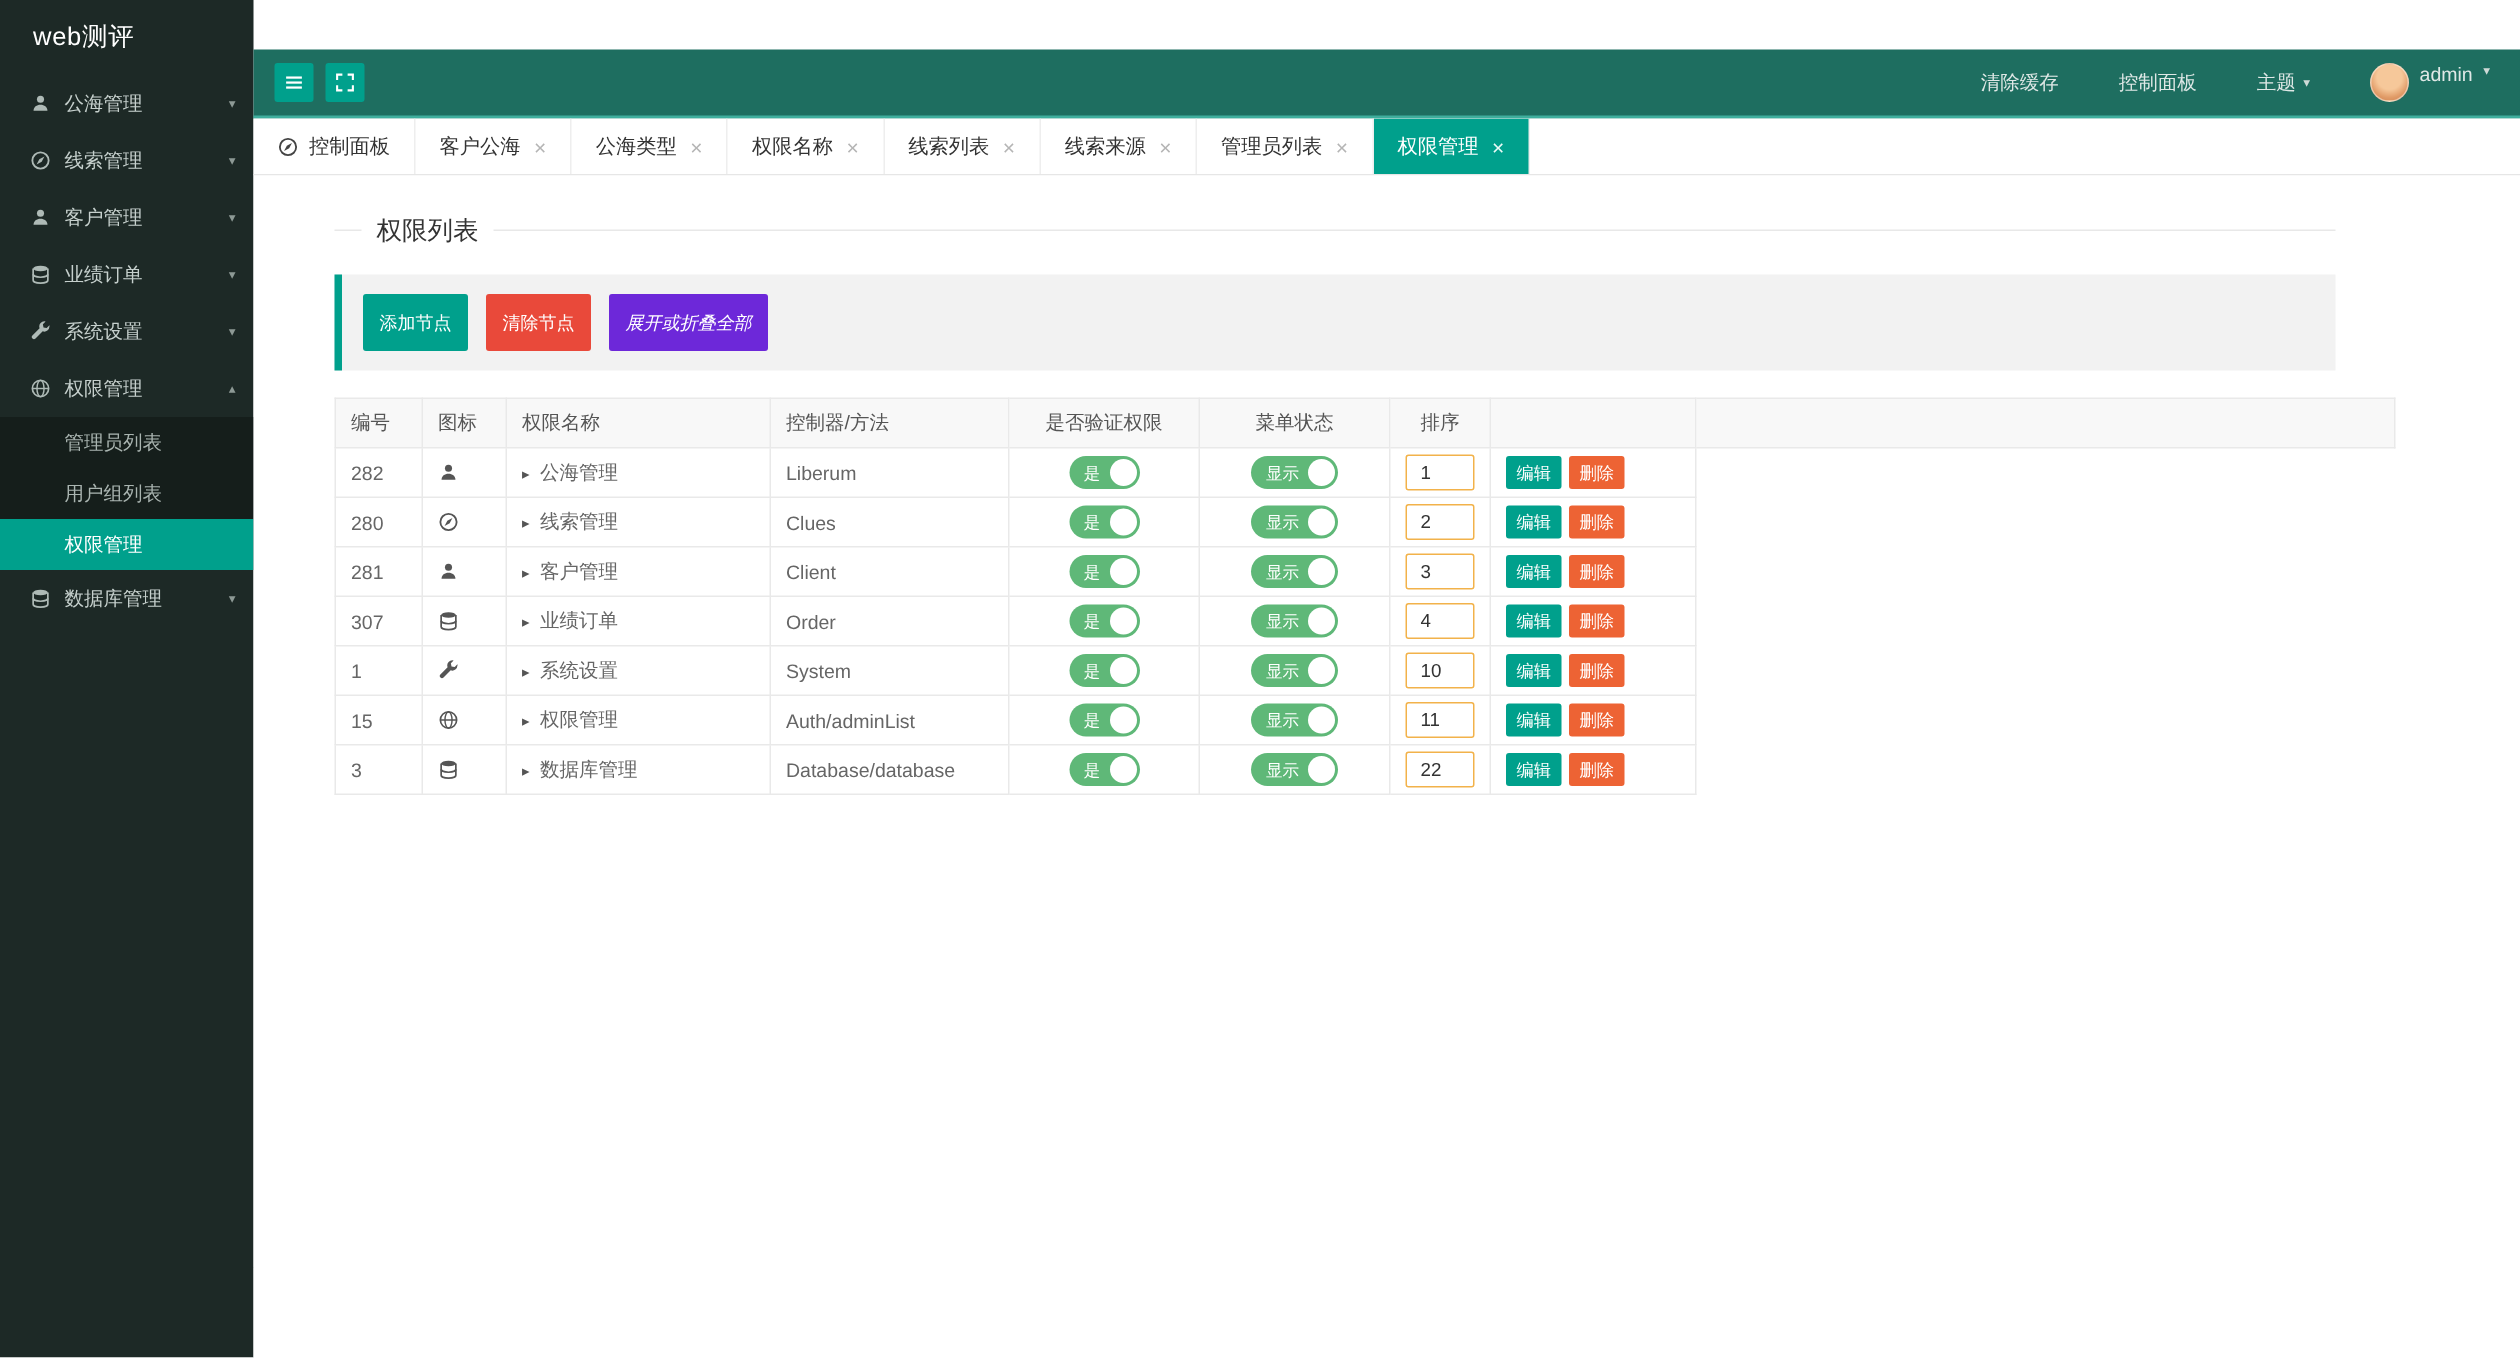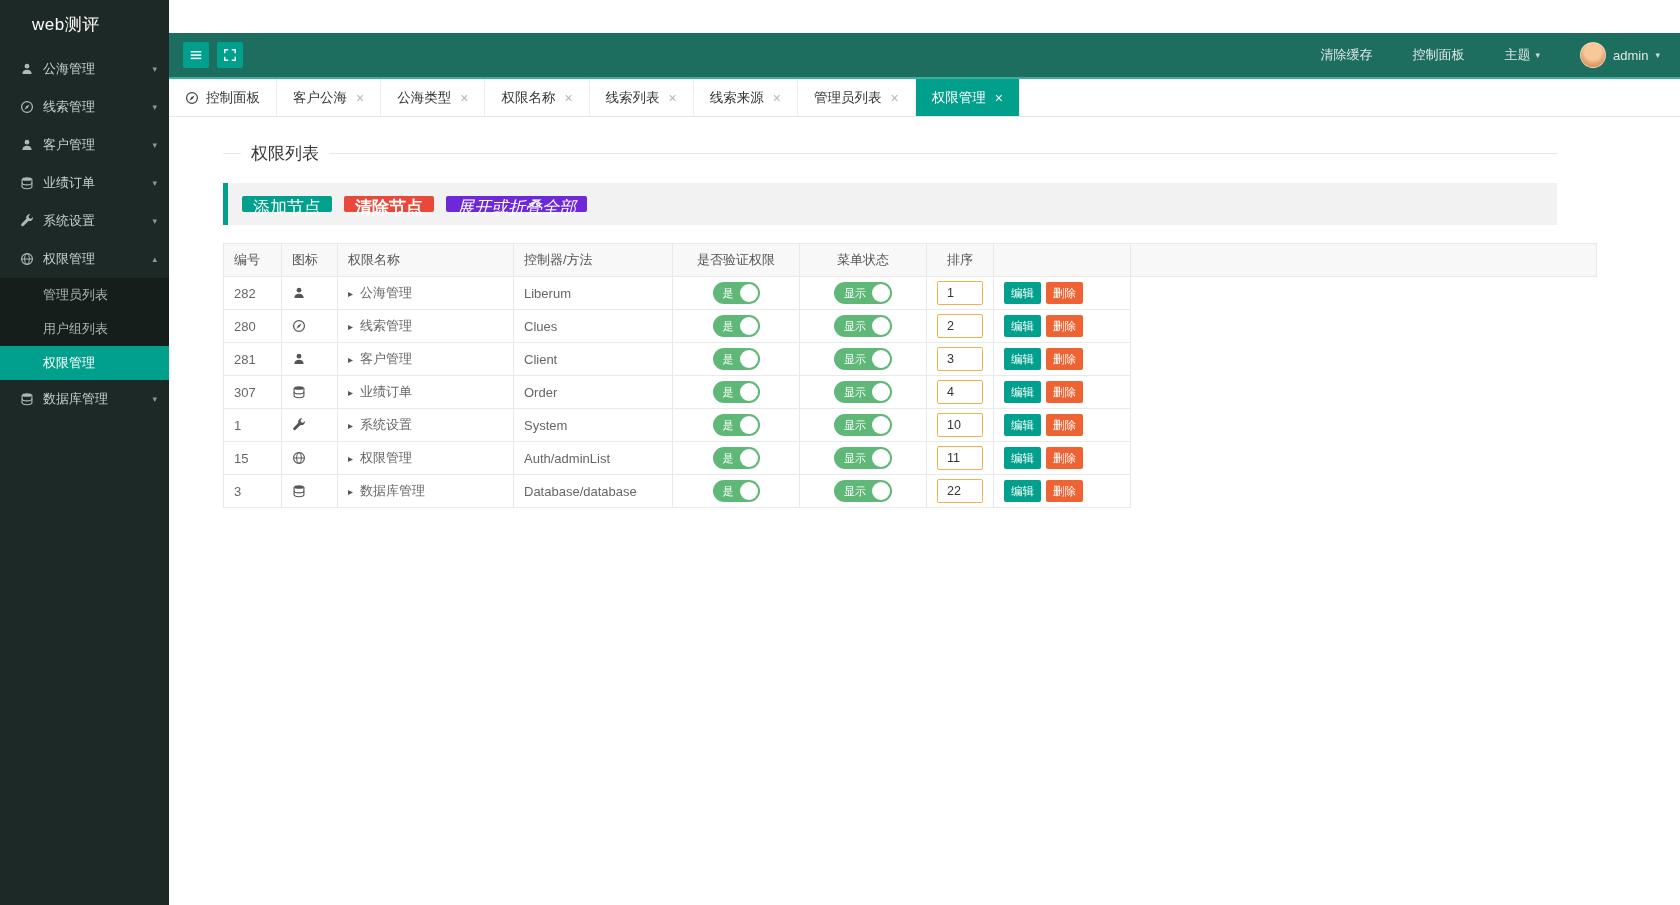--- a/index.html
+++ b/index.html
@@ -2,59 +2,59 @@
 <html><head>
 <meta charset="utf-8">
 <style>
   * { box-sizing: border-box; margin: 0; padding: 0; }
   html,body { width: 1680px; height: 905px; }
   body { font-family: "Liberation Sans", "DejaVu Sans", sans-serif; background: #fff; color: #333; overflow: hidden; }
   .app { display: flex; width: 100%; height: 100%; }
 
   
   .sidebar { width: 169px; flex-shrink: 0; background: #1d2926; display: flex; flex-direction: column; }
-  .logo { height: 50px; line-height: 50px; padding-left: 32px; color: #ffffff; font-size: 17px; letter-spacing: .5px; }
+  .logo { height: 50px; line-height: 50px; padding-left: 22px; color: #ffffff; font-size: 17px; letter-spacing: .5px; }
   .side-item { height: 38px; display: flex; align-items: center; padding: 0 12px 0 20px; color: #c6d0cd; font-size: 13px; cursor: pointer; }
   .side-icon { width: 14px; height: 14px; margin-right: 9px; color: #aebab6; flex-shrink: 0; }
   .side-label { flex: 1; white-space: nowrap; }
   .side-chevron { font-size: 9px; color: #8d9995; }
   .submenu { background: #151e1b; }
   .sub-item { height: 34px; line-height: 34px; padding-left: 43px; color: #a9b4b0; font-size: 13px; cursor: pointer; }
   .sub-item.active { background: #00a08c; color: #fff; }
 
   
   .main { flex: 1; min-width: 0; display: flex; flex-direction: column; margin-top: 33px; }
 
   .topbar { height: 46px; background: #1e6e60; border-bottom: 2px solid #3fae9d; display: flex; align-items: center; padding: 0 20px 0 14px; }
   .tb-btn { width: 26px; height: 26px; background: #00a08c; border: none; border-radius: 2px; color: #fff; display: flex; align-items: center; justify-content: center; margin-right: 8px; cursor: pointer; }
   .tb-btn svg { width: 14px; height: 14px; }
   .topbar-right { margin-left: auto; display: flex; align-items: center; gap: 40px; color: #dfe8e6; font-size: 13px; }
   .tb-link { cursor: pointer; display: flex; align-items: center; gap: 5px; }
-  .tb-user { display: flex; align-items: center; gap: 7px; cursor: pointer; }
+  .tb-user { display: flex; gap: 7px; cursor: pointer; }
   .avatar { width: 26px; height: 26px; border-radius: 50%; border: 1px solid rgba(255,255,255,.45); background: radial-gradient(circle at 50% 35%, #f6c89a 0 42%, #e09a66 70%, #c97f4e); }
   .chev { font-size: 9px; color: #cfdad7; }
 
   .tabbar { height: 38px; background: #fff; border-bottom: 1px solid #e6e6e6; display: flex; align-items: stretch; overflow: hidden; }
   .tab { display: flex; align-items: center; gap: 7px; padding: 0 16px; font-size: 13.5px; color: #333; border-right: 1px solid #eee; cursor: pointer; white-space: nowrap; }
   .tab-close { color: #b5b5b5; font-size: 14px; margin-left: 2px; }
   .tab.active { background: #00a08c; color: #fff; }
   .tab.active .tab-close { color: #eafaf7; }
   .tab-icon { width: 14px; height: 14px; color: #444; }
 
   .content { flex: 1; background: #fff; padding: 10px 0 0 14px; overflow: hidden; }
   .inner { width: 1374px; padding-left: 40px; }
 
   .field-title { position: relative; height: 46px; margin-top: 4px; }
   .field-title .line { position: absolute; left: 0; right: 0; top: 22px; border-top: 1px solid #e8e8e8; }
   .field-title span { position: absolute; left: 18px; top: 11px; background: #fff; padding: 0 10px; font-size: 17px; color: #333; }
 
   .toolbar { background: #f2f2f2; border-left: 5px solid #00a08c; padding: 13px 14px; margin: 6px 0 18px; display: flex; gap: 12px; }
-  .btn { border: none; color: #fff; font-size: 17px; height: 16px; padding: 0 11px; border-radius: 2px; cursor: pointer; }
+  .btn { border: none; color: #fff; font-size: 12px; height: 38px; padding: 0 11px; border-radius: 2px; cursor: pointer; }
   .btn.teal { background: #00a08c; }
-  .btn.red { background: #e9493a; font-weight: bold; }
+  .btn.red { background: #e9493a; }
   .btn.blue { background: #6d28d9; font-style: italic; }
 
   table { border-collapse: collapse; width: 1374px; table-layout: fixed; font-size: 13px; color: #666; }
   th, td { border: 1px solid #e9e9e9; height: 33px; padding: 0 10px; font-weight: normal; text-align: left; overflow: hidden; white-space: nowrap; }
   thead th { background: #f8f8f8; color: #555; }
   tbody td.c-spacer { border: none; }
   .c-center { text-align: center; }
   .caret { color: #555; font-size: 10px; margin-right: 7px; }
   .ticon { width: 14px; height: 14px; color: #555; vertical-align: -2px; }
 

